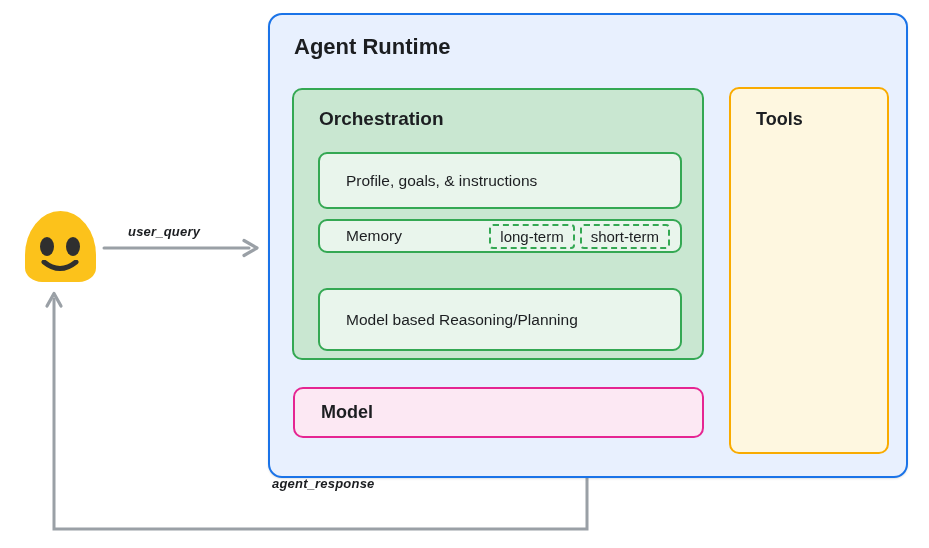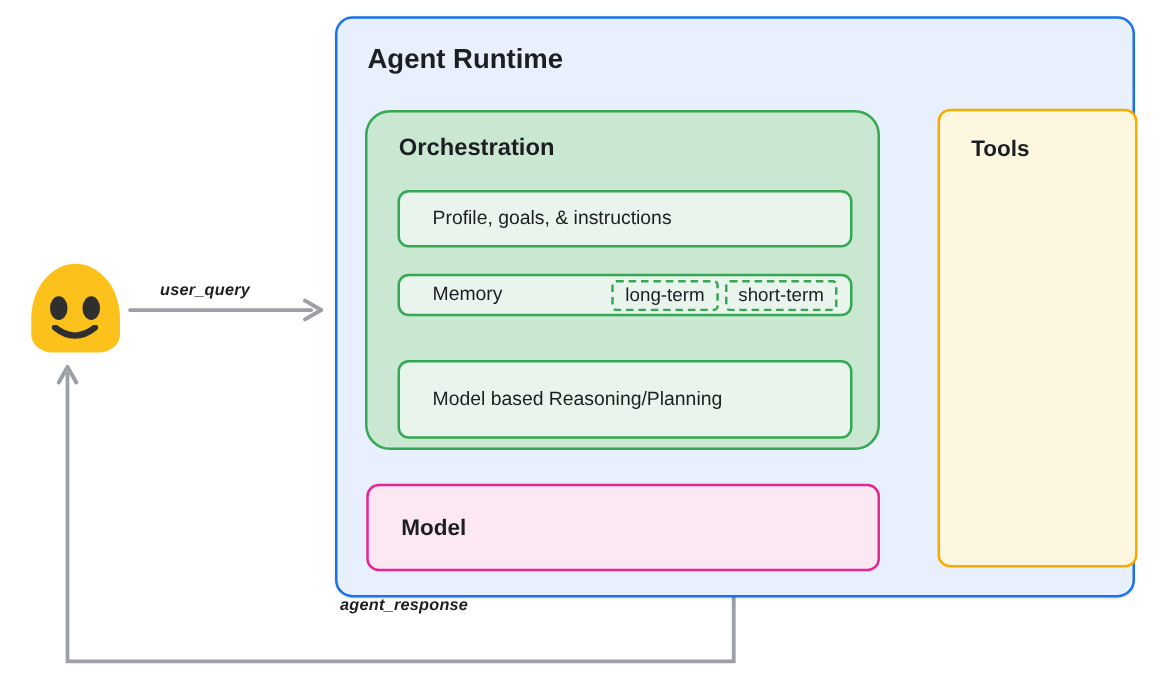--- a/index.html
+++ b/index.html
@@ -44,57 +44,57 @@
   }
   .runtime-title{
     position:absolute;left:24px;top:19px;font-size:22px;font-weight:600;color:#1c1e21;
   }
 
   
   .orchestration{
     position:absolute;left:22px;top:73px;width:412px;height:272px;
     background:var(--orchestration-fill,#c9e7d1);
     border:2px solid var(--orchestration-border,#34a853);
-    border-radius:20px;box-sizing:border-box;
+    border-radius:10px;box-sizing:border-box;
   }
   .orch-title{
     position:absolute;left:25px;top:18px;font-size:19px;font-weight:600;color:#1c1e21;
   }
   .orch-item{
     position:absolute;left:24px;width:364px;box-sizing:border-box;
     background:var(--orchestration-item-fill,#e9f5ec);
     border:2px solid var(--orchestration-border,#34a853);
     border-radius:9px;display:flex;align-items:center;
     padding:0 10px 0 26px;font-size:15.5px;font-weight:500;color:#1c1e21;
   }
-  .orch-item.profile{top:62px;height:46px;}
+  .orch-item.profile{top:62px;height:57px;}
   .orch-item.memory{top:129px;height:34px;}
   .orch-item.reasoning{top:198px;height:63px;}
   .chips{margin-left:auto;display:flex;gap:5px;}
   .chip{
     border:2px dashed var(--orchestration-border,#34a853);
     border-radius:4px;padding:2px 9px;font-size:15px;font-weight:500;
     color:#1c1e21;background:transparent;white-space:nowrap;
   }
 
   
   .model{
-    position:absolute;left:23px;top:372px;width:411px;height:70px;
+    position:absolute;left:23px;top:372px;width:411px;height:51px;
     background:var(--model-fill,#fce8f3);
     border:2.5px solid var(--model-border,#e52592);
     border-radius:10px;box-sizing:border-box;display:flex;align-items:center;
   }
   .model .box-title{margin-left:26px;font-size:18px;font-weight:600;color:#1c1e21;}
 
   
   .tools{
     position:absolute;left:459px;top:72px;width:160px;height:367px;
     background:var(--tools-fill,#fef7e0);
     border:2px solid var(--tools-border,#f9ab00);
-    border-radius:10px;box-sizing:border-box;margin-left:21px;
+    border-radius:10px;box-sizing:border-box;
   }
   .tools .box-title{position:absolute;left:25px;top:20px;font-size:18px;font-weight:600;color:#1c1e21;}
 </style>
 </head>
 <body>
 
 <div class="canvas">
 
   <svg class="arrow-layer" viewBox="0 0 929 548" aria-hidden="true">
     <g>

